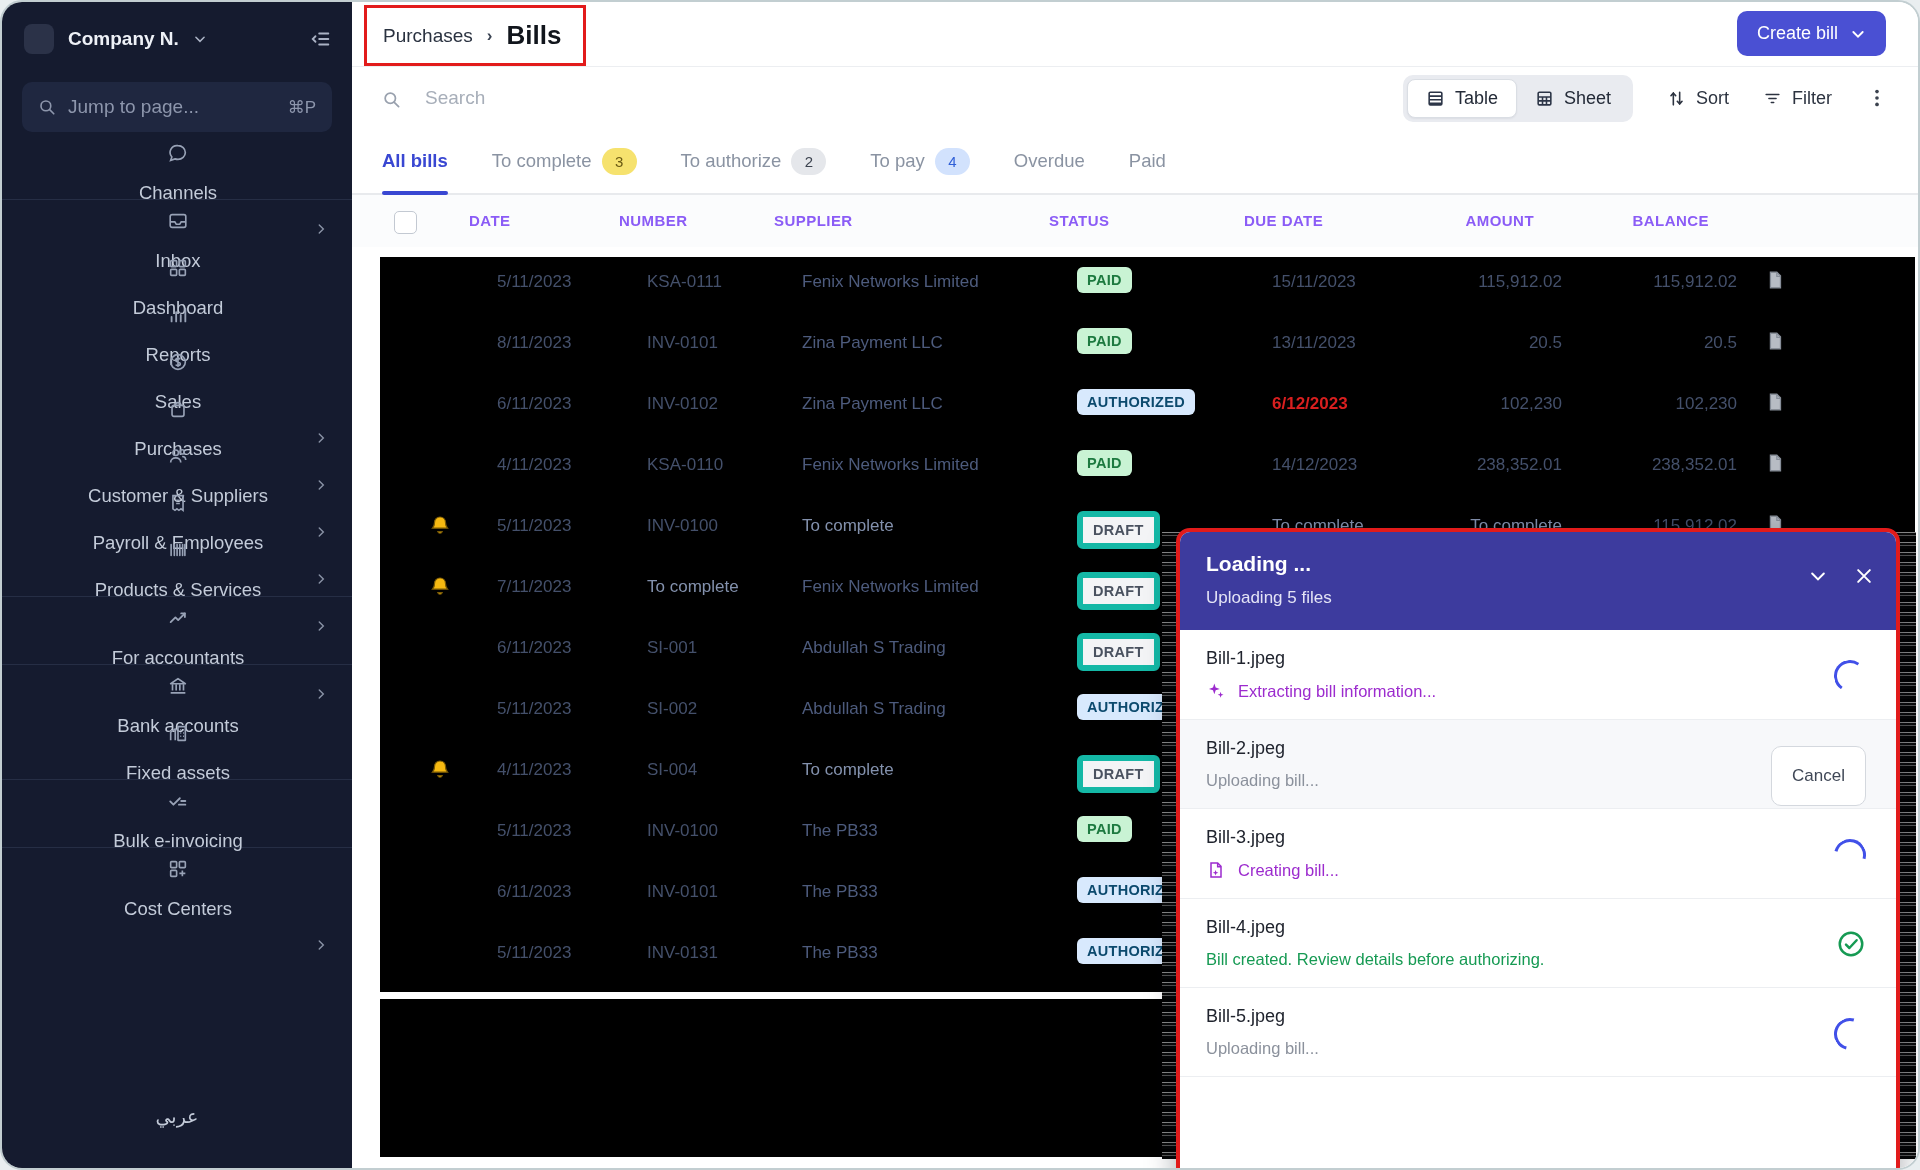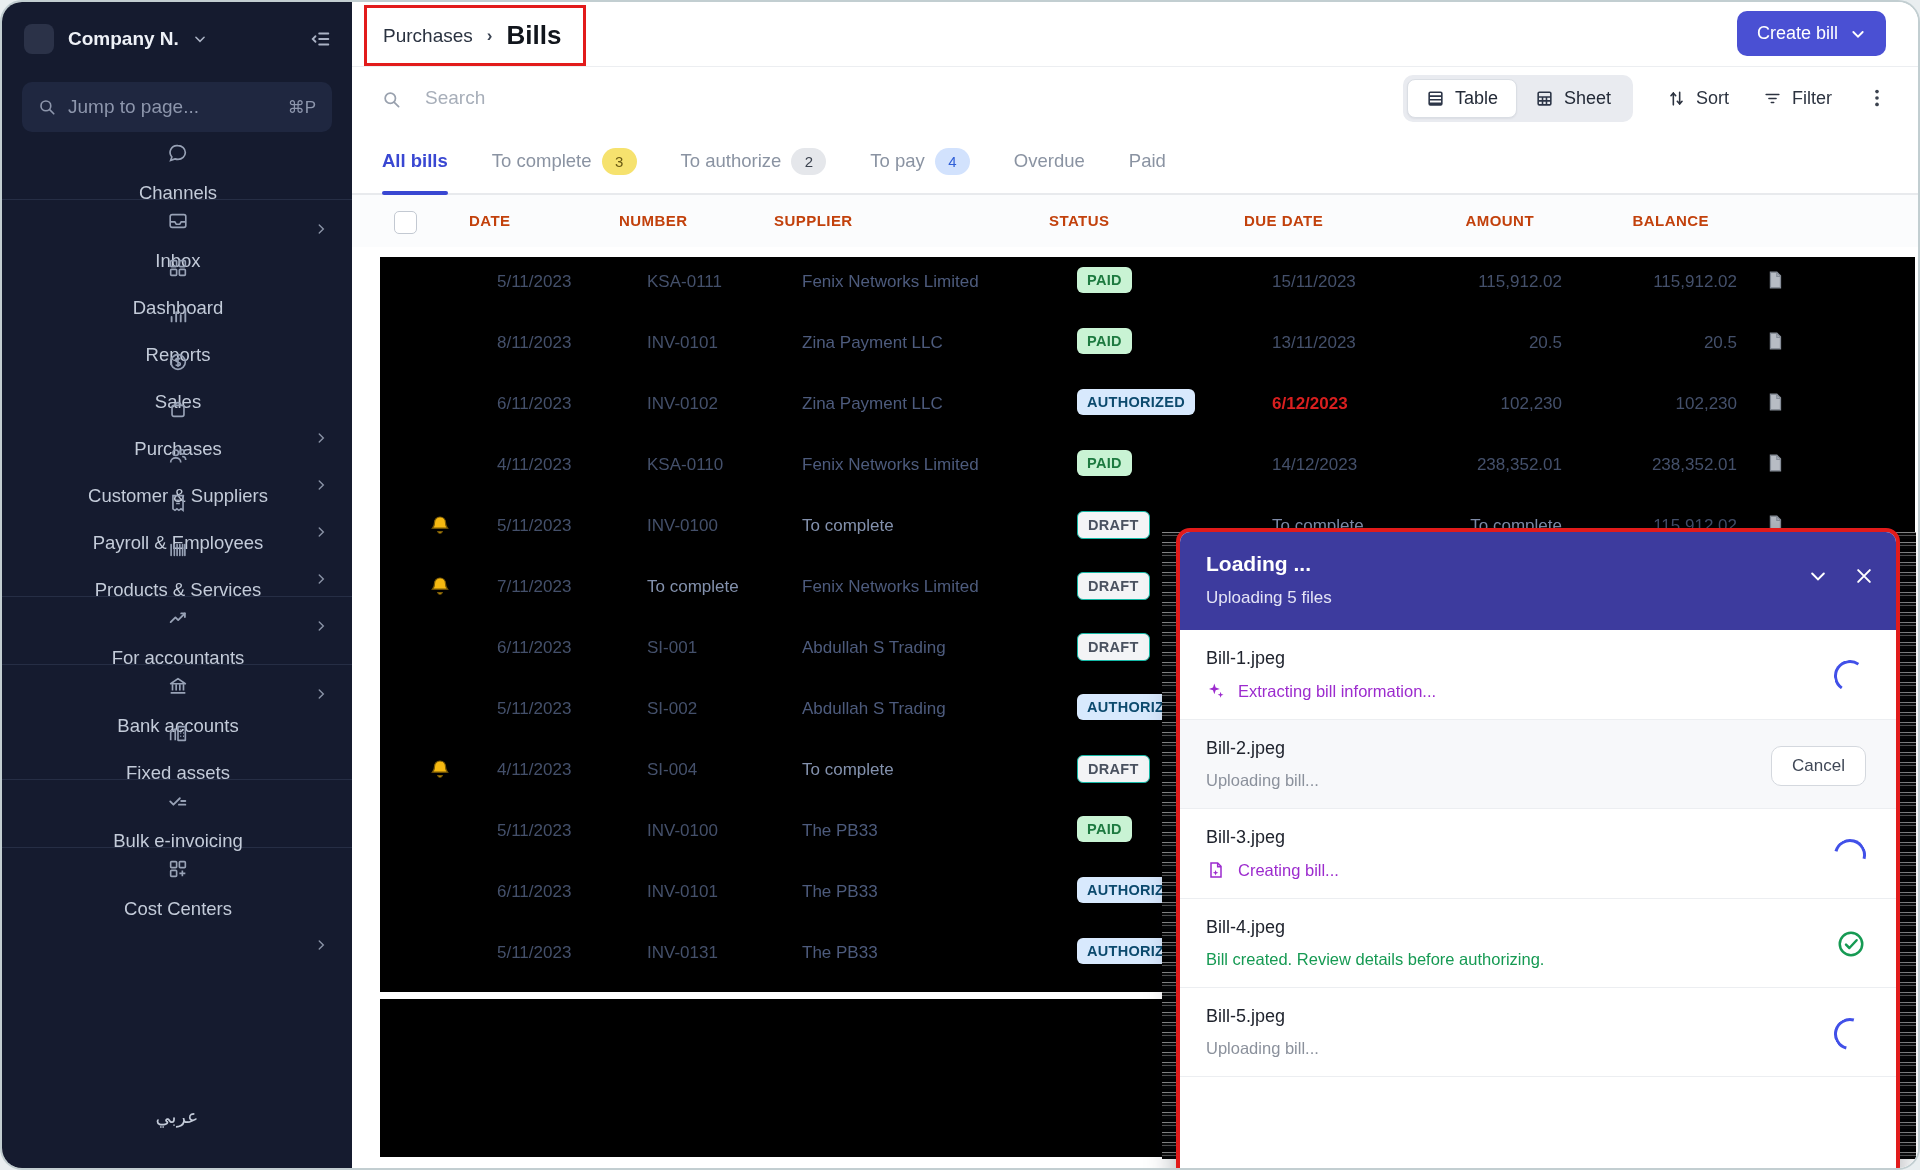--- a/index.html
+++ b/index.html
@@ -46,41 +46,41 @@
   .tabs{position:relative;height:64px;border-bottom:2px solid #e8eaed;display:flex;align-items:center;gap:44px;padding:0 0 0 30px;}
   .tab{position:relative;display:flex;align-items:center;gap:10px;font-size:18.5px;color:#8a93a2;height:100%;cursor:pointer;}
   .tab.active{color:#3947d2;font-weight:600;}
   .tab.active:after{content:"";position:absolute;left:0;right:0;bottom:-2px;height:4px;background:#3947d2;border-radius:2px;}
   .badge{min-width:27px;height:27px;border-radius:14px;display:flex;align-items:center;justify-content:center;font-size:15px;padding:0 4px;}
   .badge.yellow{background:#f6e26e;color:#6a5a13;}
   .badge.gray{background:#e5e7eb;color:#3c434f;}
   .badge.blue{background:#d2e2fd;color:#2f5fd7;}
 
   .thead{position:relative;height:52px;background:#fbfcfd;}
-  .th{position:absolute;top:0;line-height:52px;font-size:15px;font-weight:600;color:#c2410c;letter-spacing:.03em;}
+  .th{position:absolute;top:0;line-height:52px;font-size:15px;font-weight:600;color:#8b5cf6;letter-spacing:.03em;}
   .cbx{position:absolute;left:42px;top:16px;width:21px;height:21px;border:1.5px solid #c3c9d2;border-radius:5px;background:#fff;cursor:pointer;}
 
   .rows{position:absolute;left:0;top:244px;width:100%;}
   .row{position:absolute;left:28px;width:1535px;height:64px;background:#000;cursor:pointer;}
   .cell{position:absolute;top:0;line-height:50px;font-size:17px;color:#44506b;white-space:nowrap;}
   .c-date{left:117px;}
   .c-number{left:267px;}
   .c-supplier{left:422px;color:#4d5b7d;}
   .c-status{left:697px;top:10px;line-height:normal;}
   .c-due{left:892px;}
   .c-amount{left:1027px;width:155px;text-align:right;}
   .c-balance{left:1202px;width:155px;text-align:right;}
   .c-attach{left:1384px;top:12px;line-height:normal;color:#9aa0a8;}
   .c-bell{left:48px;top:13px;line-height:normal;}
   .ghost-link{color:#8391ad;}
   .ghost-red{color:#d91f1f;font-weight:700;}
   .chip{display:inline-block;padding:5px 10px;border-radius:6px;font-size:14.5px;font-weight:600;letter-spacing:.02em;}
   .chip.paid{background:#c9f3d4;color:#1d7a40;}
   .chip.auth{background:#d8e9fd;color:#0c4a6e;}
-  .chip.draft{background:#f3f4f6;color:#4a5260;border:1px solid #14b8a6;}
+  .chip.draft{background:#f3f4f6;color:#4a5260;border:6px solid #14b8a6;}
   .black-block{position:absolute;left:28px;top:997px;width:1535px;height:158px;background:#000;}
 
   .noise{position:absolute;top:530px;height:627px;background:
     repeating-linear-gradient(0deg,#050505 0 3px,#565656 3px 4px,#0b0b0b 4px 6px,#8a8a8a 6px 7px,#000 7px 10px);
     z-index:5;}
   .noise.l{left:810px;width:18px;}
   .noise.r{left:1536px;width:28px;}
 
   
   .upanel{position:absolute;left:824px;top:526px;width:716px;height:648px;z-index:6;border:4px solid #e21b1b;border-radius:14px;background:#fff;overflow:hidden;box-shadow:0 10px 30px rgba(10,15,30,.35);}
@@ -94,21 +94,21 @@
   .f-name{font-size:18px;color:#20242e;font-weight:500;}
   .f-status{margin-top:12px;font-size:16.5px;display:flex;align-items:center;gap:12px;}
   .f-status.purple{color:#9c2bce;}
   .f-status.green{color:#169a53;}
   .f-status.gray{color:#8b919c;}
   .f-ind{position:absolute;right:30px;top:30px;}
   .spin{width:26px;height:26px;border-radius:50%;border:3.5px solid transparent;border-top-color:#4150e8;border-right-color:#4150e8;}
   .spin.r1{transform:rotate(-100deg);}
   .spin.r3{transform:rotate(-30deg);}
   .spin.r5{transform:rotate(-120deg);}
-  .cancel-btn{border:1px solid #d4d8de;background:#fff;border-radius:10px;padding:9px 20px;font-size:17px;color:#3f4756;font-family:inherit;cursor:pointer;}
+  .cancel-btn{border:1px solid #d4d8de;background:#fff;border-radius:10px;padding:19px 20px;font-size:17px;color:#3f4756;font-family:inherit;cursor:pointer;}
   .f-ind .ico{width:30px;height:30px;color:#169a53;}
   .f-status .ico{width:20px;height:20px;}
 </style>
 </head>
 <body>
 
 <div class="page">
 
   <nav class="sidebar">
     <div class="sb-top">

